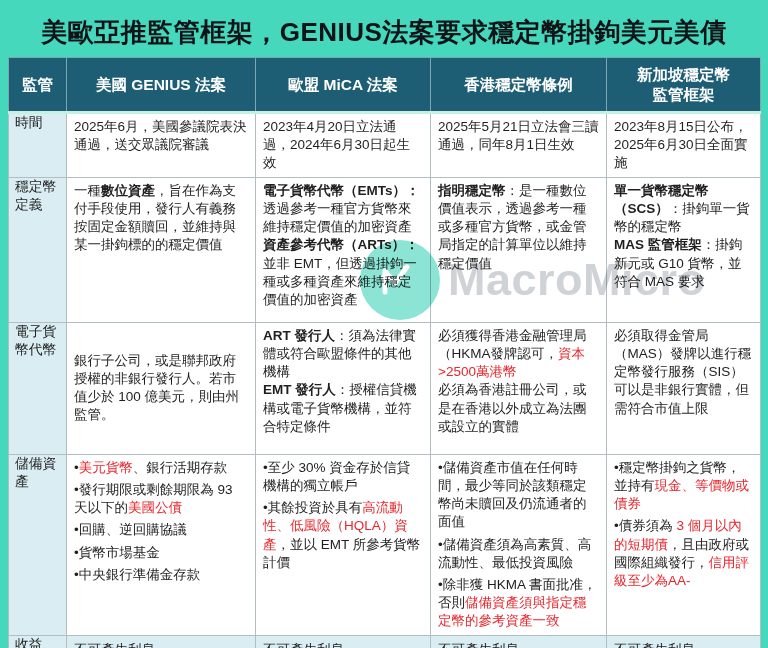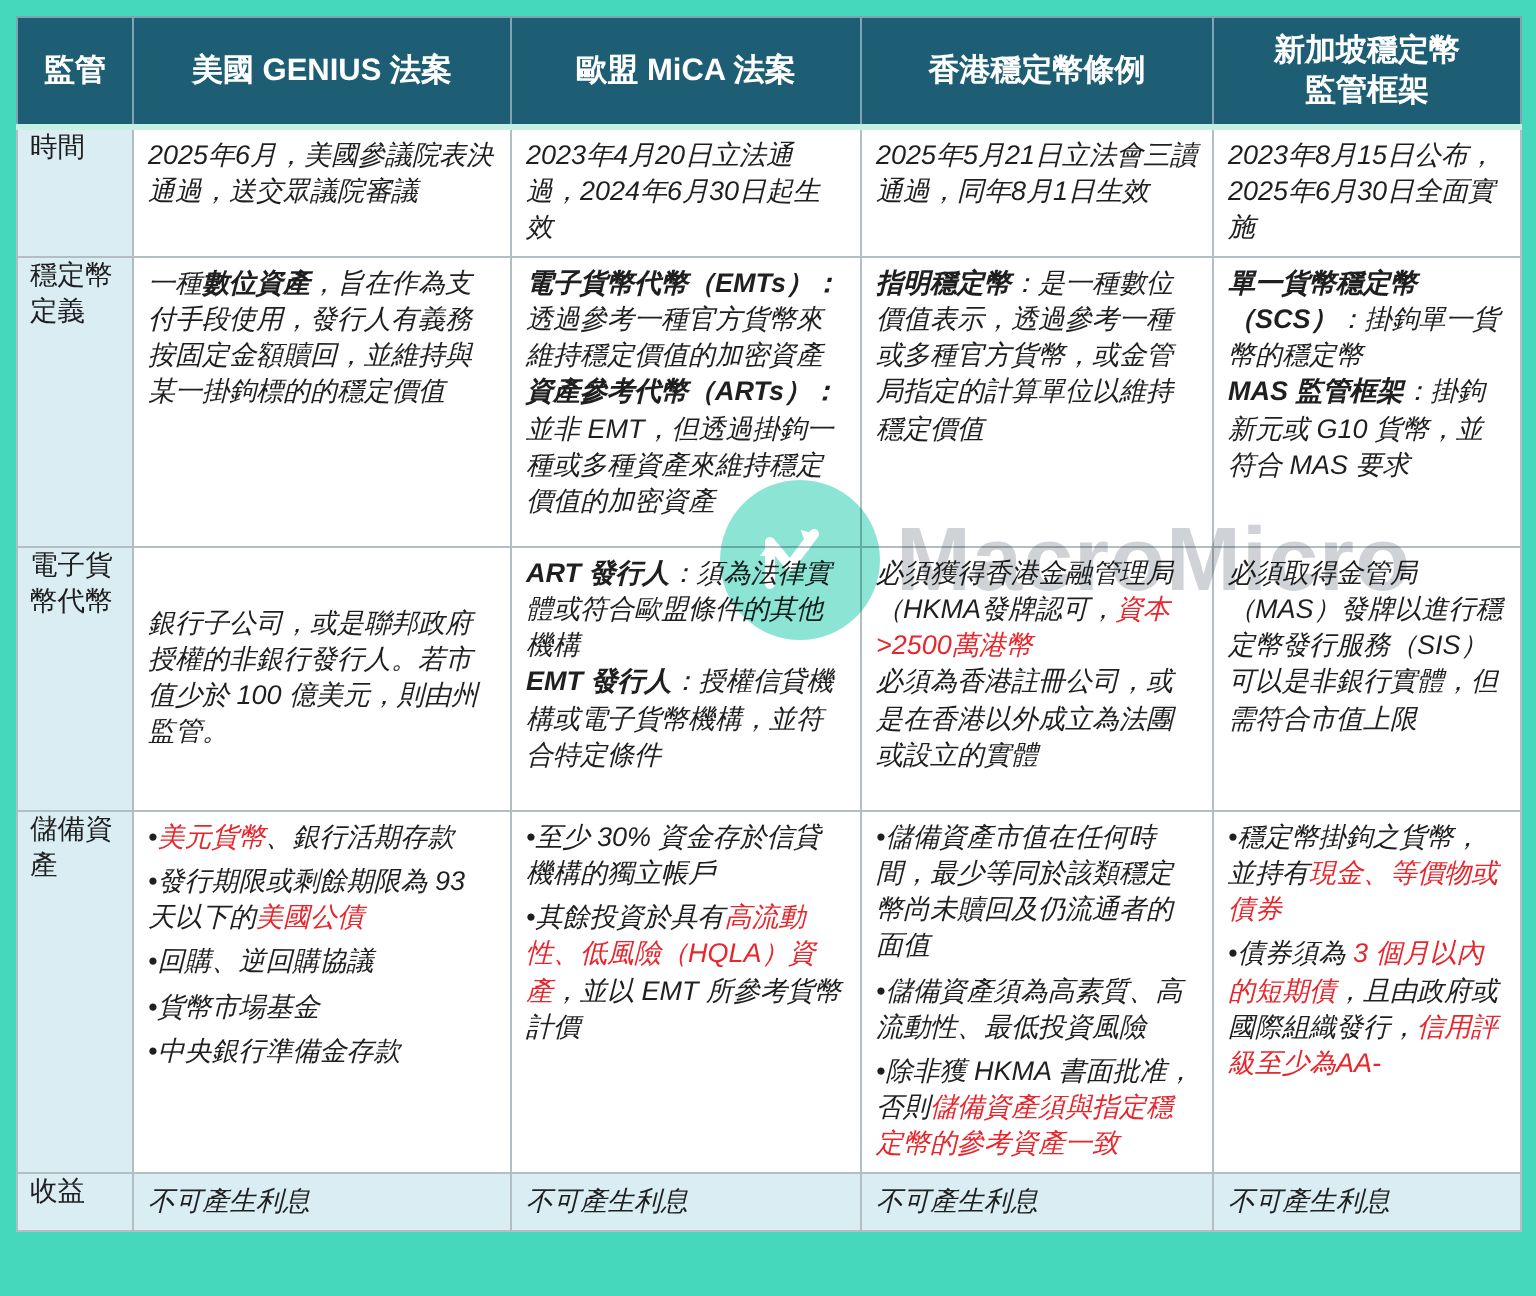--- a/index.html
+++ b/index.html
@@ -31,21 +31,21 @@
     border-color: #7fa5b2;
     border-bottom: 3px solid #c6f0e2;
   }
   tbody th {
     background: #d9edf3; font-weight: 400;
     font-size: 13.8px; text-align: left; vertical-align: top;
     padding: 0 6px; line-height: 1.35;
   }
   td {
     vertical-align: top; padding: 4px 7px;
-    font-size: 13.5px; line-height: 1.35; font-style: italic;
+    font-size: 13.5px; line-height: 1.35;
   }
   td.vcenter { vertical-align: middle; }
   tr.highlight td { background: #d9edf3; }
   tr.highlight td { vertical-align: middle; }
   .blk + .blk { }
   .blk.bl + .blk.bl { margin-top: 4px; }
   .b { font-weight: 700; }
   .r { color: #e8262c; }
   .watermark {
     position: absolute; left: 360px; top: 240px;
@@ -62,20 +62,21 @@
   .wm-text {
     margin-left: 8px;
     font-size: 45px; font-weight: 600; color: #c3c8cd;
     letter-spacing: 0.5px; white-space: nowrap;
   }
 </style>
 </head>
 <body>
 
 <div class="frame">
+  <div class="title">美歐亞推監管框架，GENIUS法案要求穩定幣掛鉤美元美債</div>
 
   <table>
     <colgroup>
       <col style="width:58px">
         <col style="width:189px">
         <col style="width:175px">
         <col style="width:176px">
         <col style="width:154px">
     </colgroup>
     <thead>

